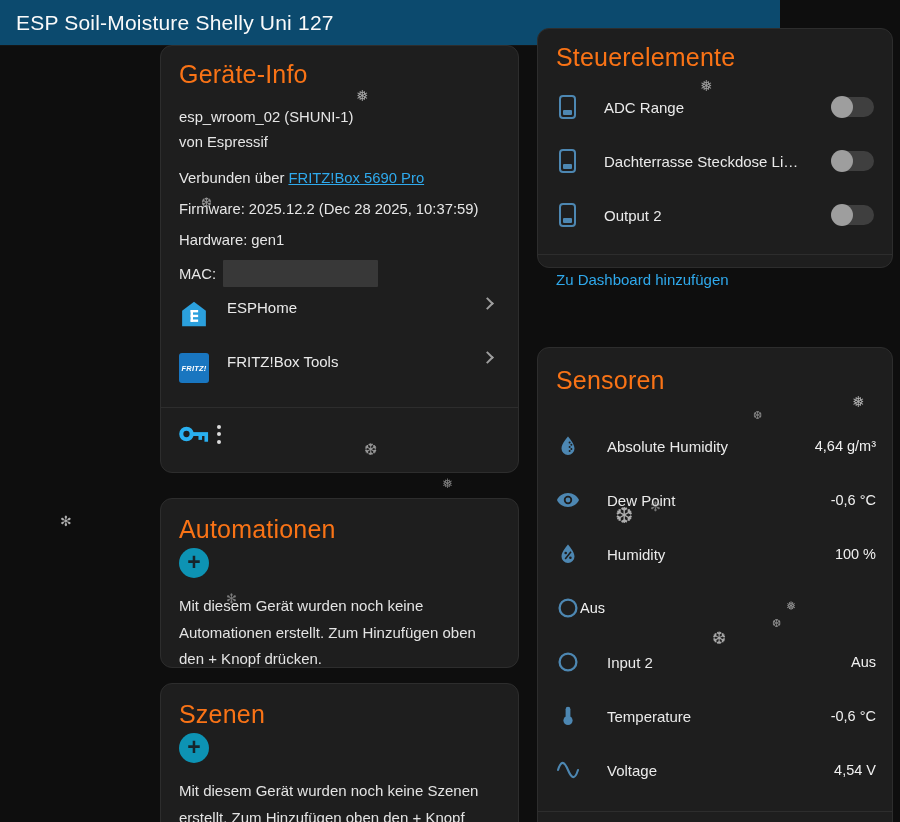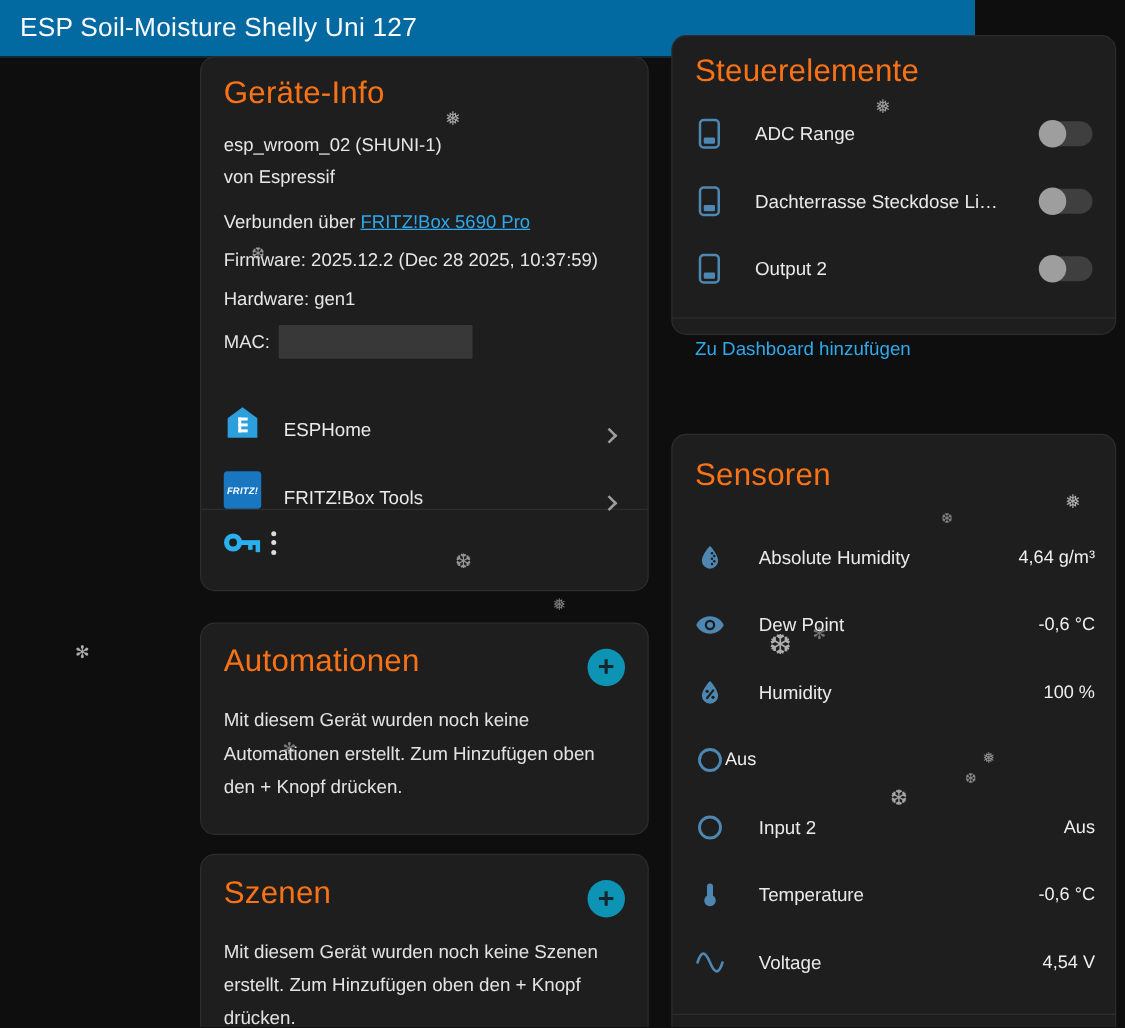--- a/index.html
+++ b/index.html
@@ -2,21 +2,21 @@
 <html><head>
 <meta charset="utf-8">
 <style>
   html,body{margin:0;padding:0;background:#0e0e0e;}
   *{box-sizing:border-box;}
   #screen{
     position:relative;width:900px;height:822px;overflow:hidden;
     background:#0e0e0e;font-family:"Liberation Sans",sans-serif;color:#e8e8e8;
   }
   
-  .appbar{position:absolute;left:0;top:0;width:780px;height:46px;background:#0369a1;
+  .appbar{position:absolute;left:0;top:0;width:780px;height:46px;background:#0c4a6e;
     display:flex;align-items:center;padding:0 16px;border-bottom:1px solid #151515;}
   .appbar-title{font-size:21px;color:#fafafa;font-weight:400;letter-spacing:.2px;}
   
   .card{position:absolute;background:#1e1e1e;border:1px solid #2d2d2d;border-radius:12px;}
   .card h2{margin:0;font-size:25px;font-weight:400;color:#f97316;letter-spacing:.2px;}
   #card-device{left:160px;top:45px;width:359px;height:428px;padding:14px 18px 0;}
   #card-automations{left:160px;top:498px;width:359px;height:170px;padding:16px 18px 0;}
   #card-scenes{left:160px;top:683px;width:359px;height:160px;padding:16px 18px 0;}
   #card-controls{left:537px;top:28px;width:356px;height:240px;padding:14px 18px 0;}
   #card-sensors{left:537px;top:347px;width:356px;height:490px;padding:18px 16px 0;}
@@ -25,34 +25,34 @@
   .sec{color:#9c9c9c;font-size:14.5px;}
   .line{font-size:14.8px;color:#e6e6e6;}
   .model{margin-top:20px;}
   .manu{margin-top:9px;}
   .conn{margin-top:20px;}
   .fw{margin-top:15px;}
   .hw{margin-top:15px;}
   a.blue-link{color:#2fa9ec;text-decoration:underline;cursor:pointer;}
   .mac-row{margin-top:12px;display:flex;align-items:center;}
   .mac-box{display:inline-block;width:155px;height:27px;background:#383838;margin-left:7px;border-radius:1px;}
-  .dev-link-row{display:flex;align-items:flex-end;height:54px;cursor:pointer;}
+  .dev-link-row{display:flex;align-items:flex-start;height:54px;cursor:pointer;}
   .dev-link-row .lbl{flex:1;font-size:15px;margin-left:18px;color:#eaeaea;}
   .chev{width:9px;height:9px;border-top:2.4px solid #9e9e9e;border-right:2.4px solid #9e9e9e;
     transform:rotate(45deg);margin-right:8px;}
   .esphome-icon{width:30px;height:30px;display:block;}
   .fritz-icon{width:30px;height:30px;background:#1976c0;border-radius:3px;display:flex;
     align-items:center;justify-content:center;color:#fff;font-weight:bold;font-style:italic;
     font-size:7.5px;letter-spacing:.2px;}
   .key-row{display:flex;align-items:center;padding:10px 0 10px;min-height:52px;}
   .enc-label{flex:1;text-align:center;color:#29b0f0;font-weight:bold;font-size:15px;line-height:1.35;cursor:pointer;}
   .kebab{display:flex;flex-direction:column;gap:3.5px;padding:4px 6px;cursor:pointer;}
   .kebab i{width:4px;height:4px;border-radius:50%;background:#dcdcdc;}
   
-  .card-head{display:flex;align-items:flex-start;justify-content:space-between;}
+  .card-head{display:flex;align-items:flex-start;justify-content:space-between;flex-direction:column;}
   .fab{width:30px;height:30px;border-radius:50%;background:#0d93b4;color:#16262c;font-size:23px;
     font-weight:bold;display:flex;align-items:center;justify-content:center;line-height:1;
     cursor:pointer;margin-top:4px;border:none;padding:0 0 2px;}
   .empty-text{margin-top:15px;font-size:15px;line-height:1.78;color:#e3e3e3;}
   
   .ctl-row{display:flex;align-items:center;height:54px;}
   .ctl-row:first-of-type{margin-top:8px;}
   .ctl-icon{width:17px;height:24px;border:2.2px solid #4d87b2;border-radius:4px;position:relative;margin:0 3px;}
   .ctl-icon i{position:absolute;left:2px;right:2px;bottom:2.2px;height:4.4px;background:#4d87b2;border-radius:1px;}
   .ctl-lbl{flex:1;margin-left:25px;font-size:15px;white-space:nowrap;overflow:hidden;color:#eaeaea;}

